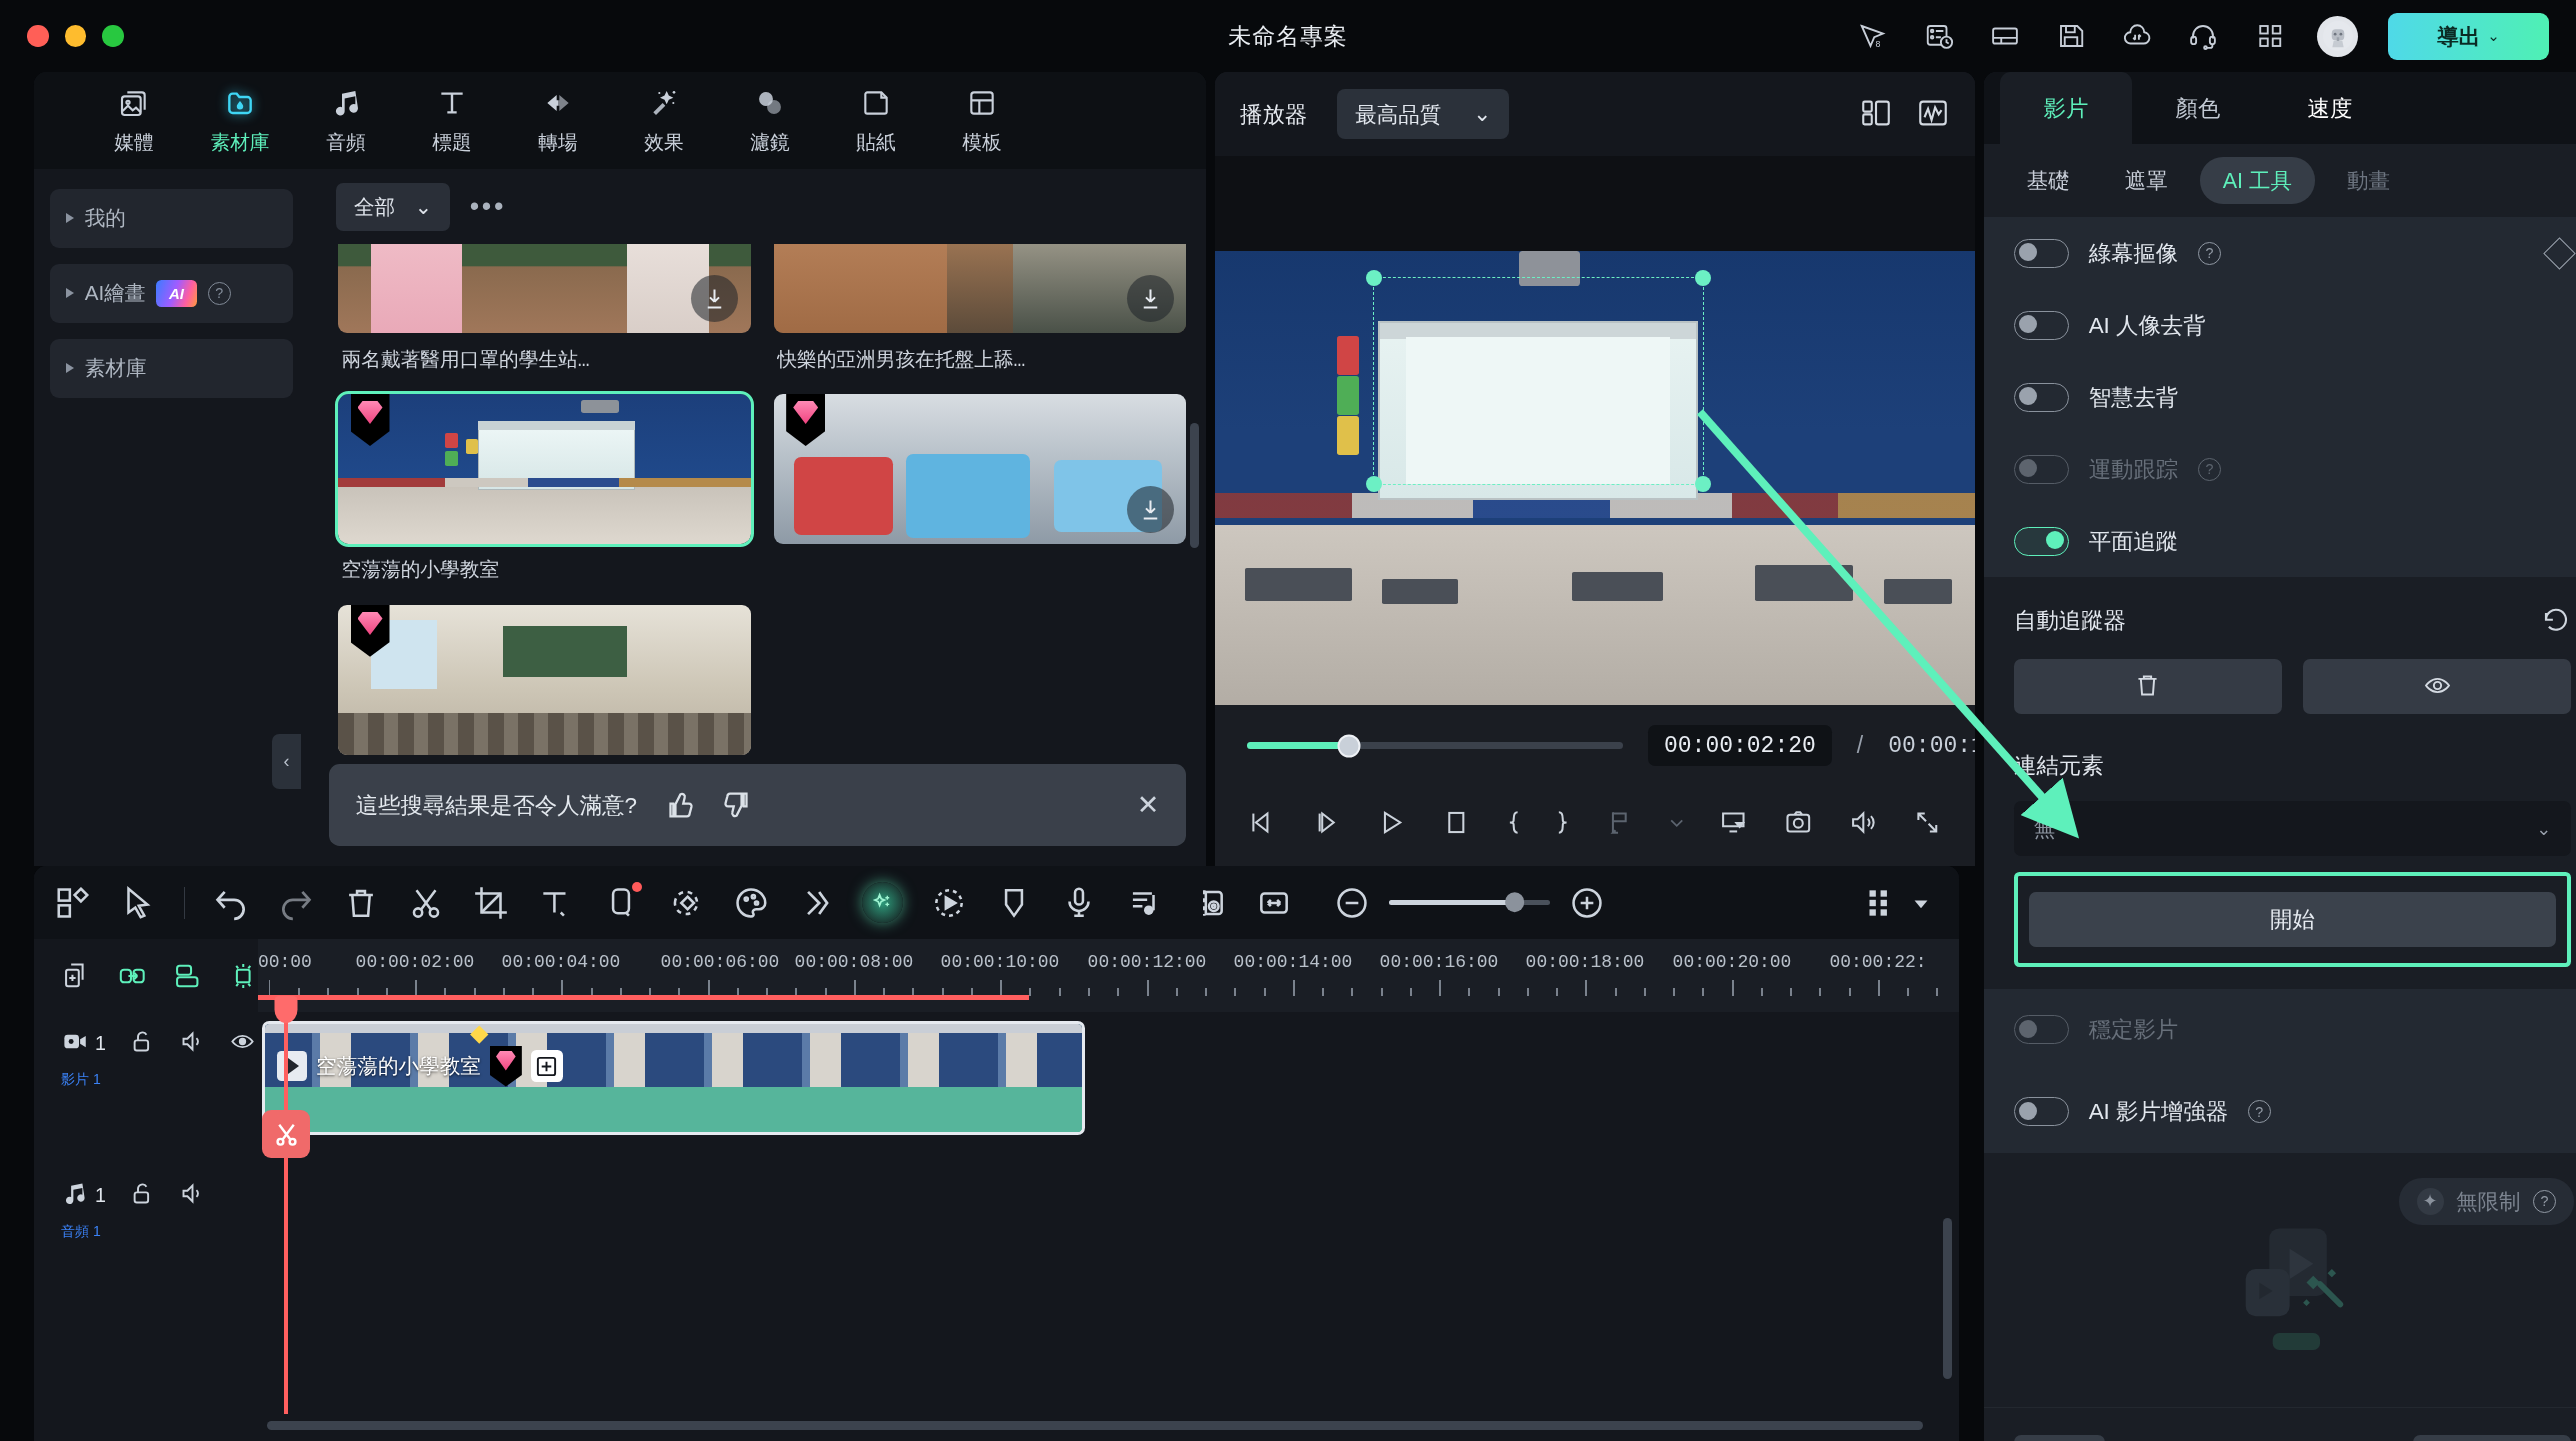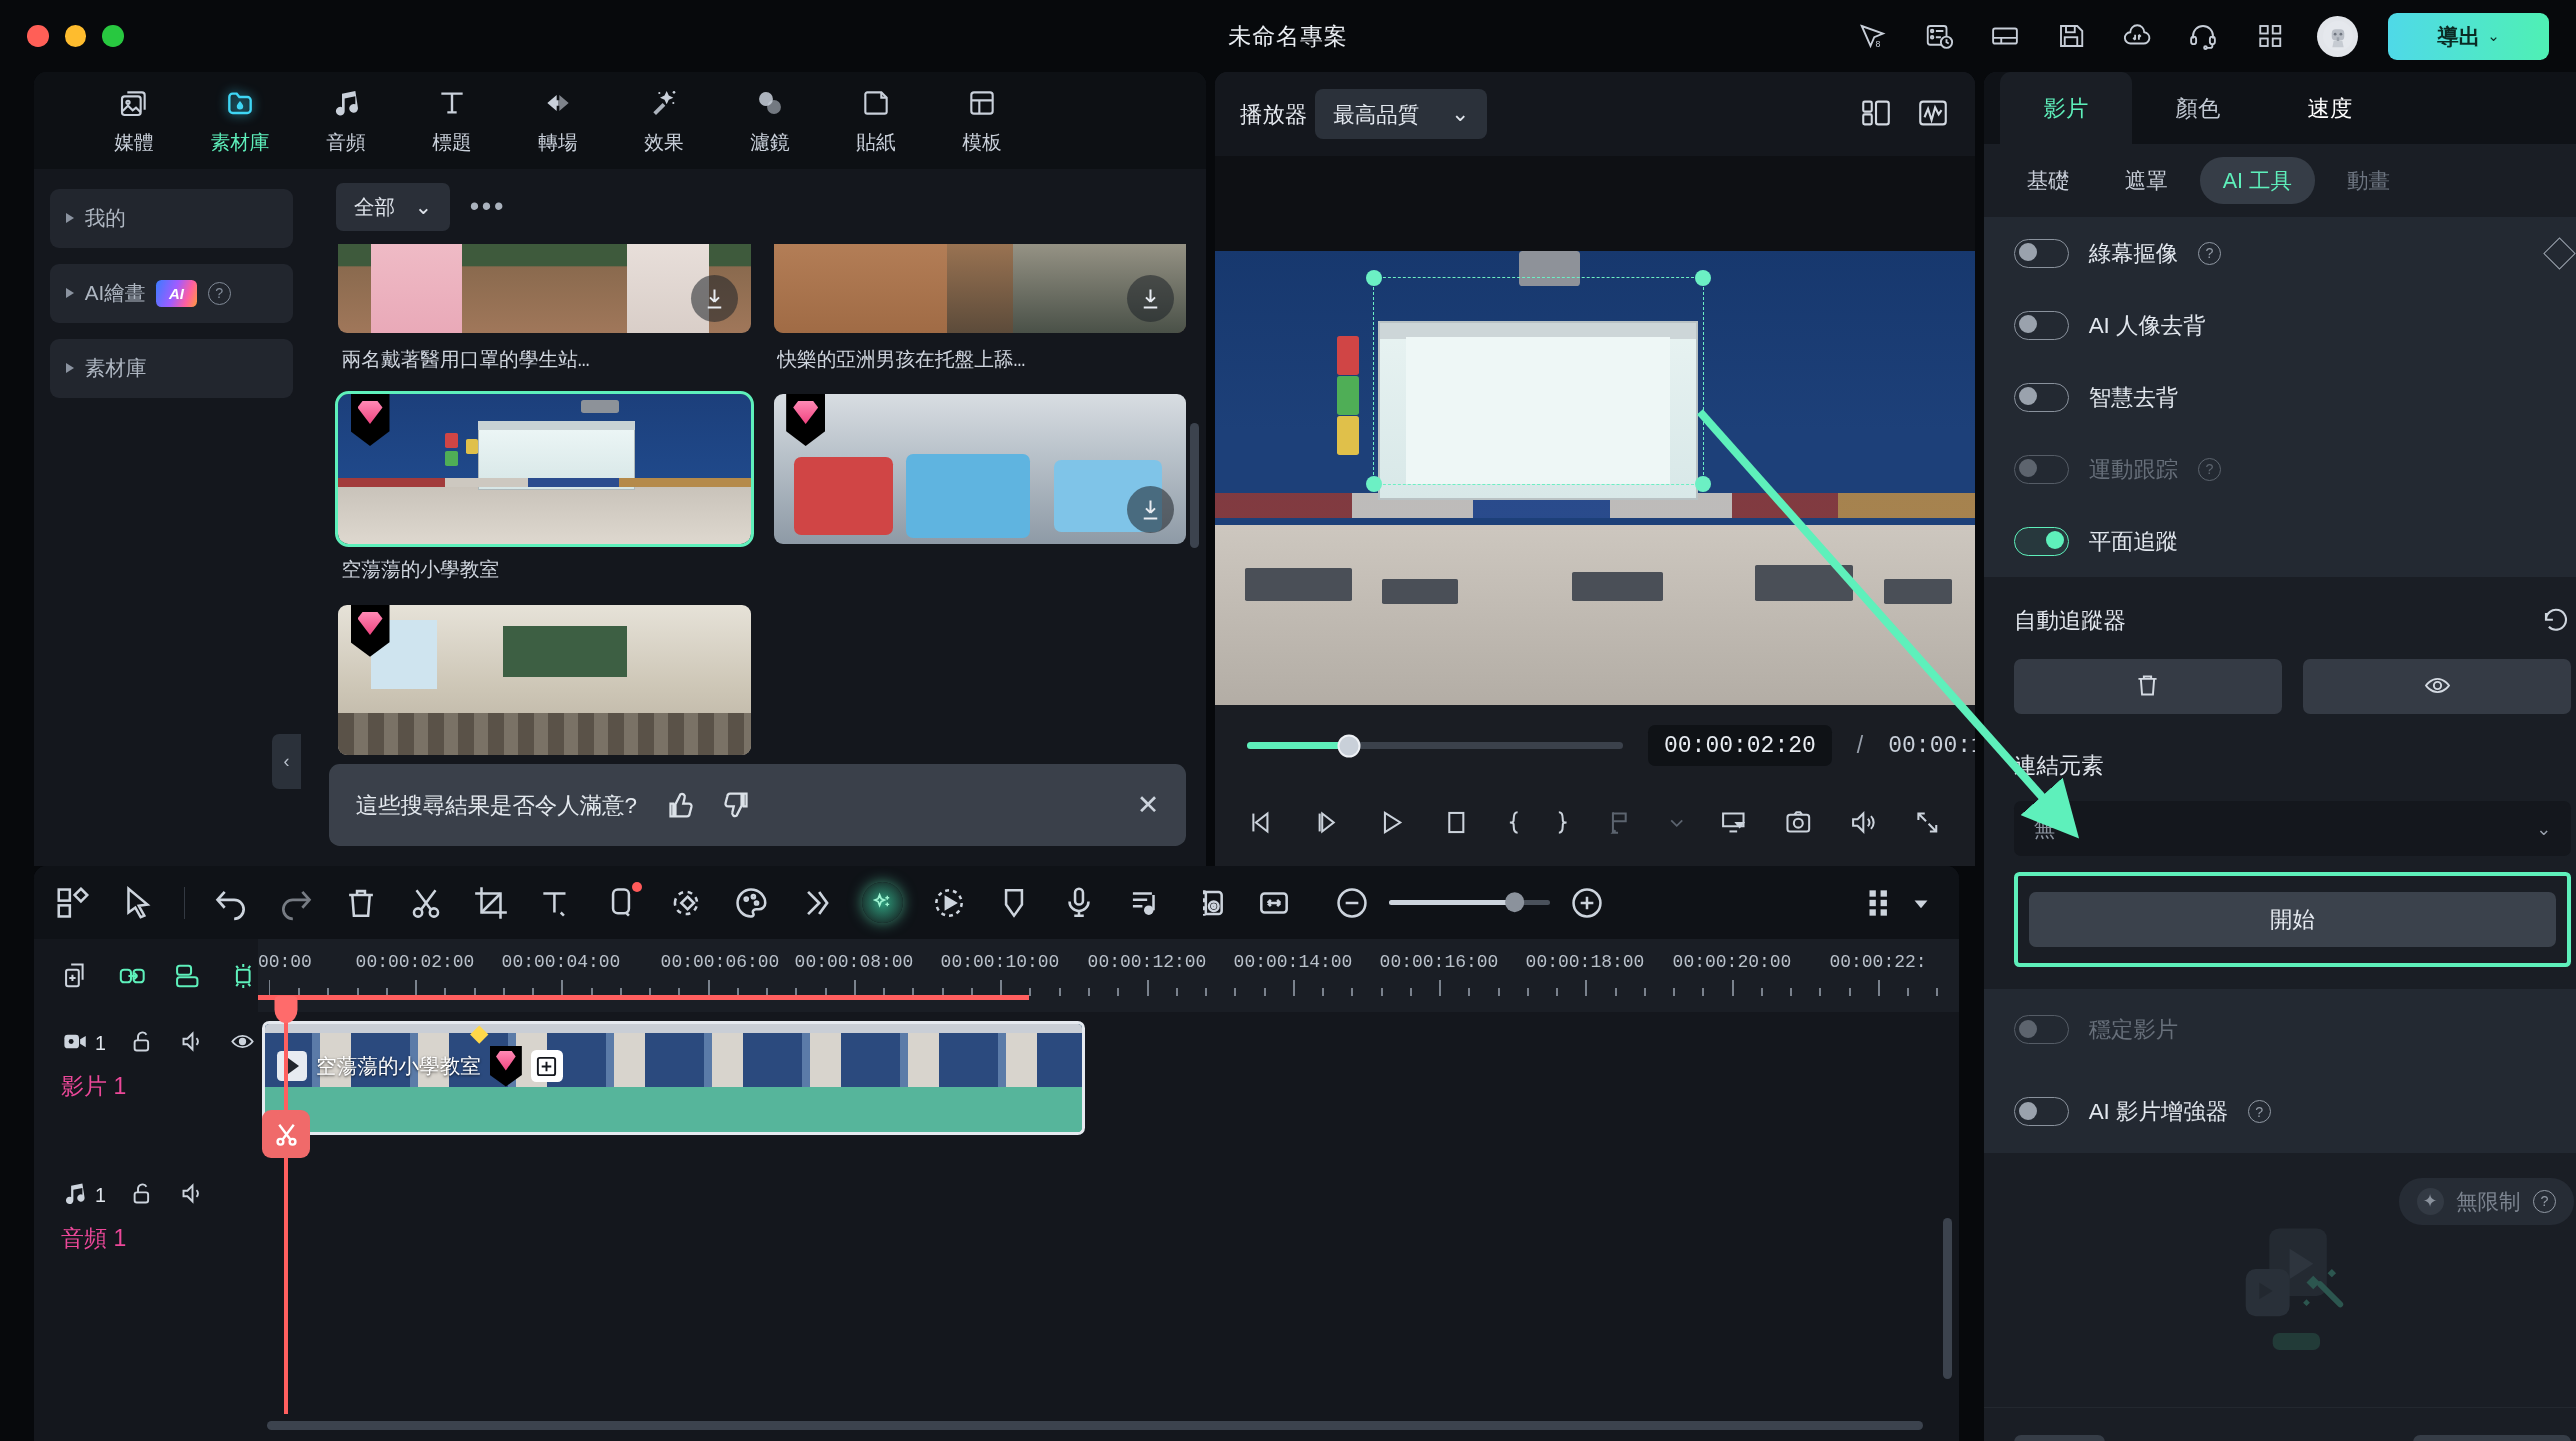--- a/index.html
+++ b/index.html
@@ -172,21 +172,21 @@
   .fb-ic svg { width:100%;height:100%; }
   .fb-x { margin-left:auto; font-size: 27px; color:#cdd4dd; cursor:pointer; }
 
   
   .player {
     width: 760px; flex: 0 0 760px;
     margin: 0 9px; background:#1a1d23;
     border-radius: 12.5px 12.5px 0 0;
     display:flex; flex-direction:column; height: 794px; overflow:hidden;
   }
-  .pl-head { height: 84px; flex:0 0 84px; display:flex; align-items:center; padding: 0 25px; gap: 8px; background:#14171d; }
+  .pl-head { height: 84px; flex:0 0 84px; display:flex; align-items:center; padding: 0 25px; gap: 30px; background:#14171d; }
   .pl-title { font-size: 22.4px; color:#e6eaf0; }
   .quality {
     height: 50px; border-radius: 8px; background:#2b313a;
     display:flex; align-items:center; gap: 32px; padding: 0 18px;
     font-size: 21.5px; color:#e2e7ee; cursor:pointer;
   }
   .pl-head-right { margin-left:auto; display:flex; gap: 23px; }
   .pl-head-right svg { width: 34px; height:34px; color:#d3d9e1; }
 
   .stage { flex:1 1 auto; background:#0e1014; position:relative; display:flex; align-items:center; justify-content:center; overflow:hidden; }
@@ -369,21 +369,21 @@
   .tick { position:absolute; bottom: 16px; width: 1.8px; background:#7a828d; }
   .tick.maj { height: 16px; } .tick.min { height: 8px; }
   .redline-h { position:absolute; left:0; height: 4.5px; background:#ff5f5f; bottom: 12.5px; }
 
   .tracks { flex:1 1 auto; position:relative; background:#14171d; display:flex; flex-direction:column; }
   .track { display:flex; }
   .trk-head { width: 224px; flex:0 0 224px; padding: 16px 0 0 27px; }
   .trk-icons { display:flex; align-items:center; gap: 23px; color:#cdd4dd; }
   .trk-icons svg { width: 27px;height:27px; }
   .trk-num { font-size: 19.7px; color:#e0e5ec; margin-left: -16px; }
-  .trk-name { font-size: 23px; color:#ec4899; margin-top: 12.5px; }
+  .trk-name { font-size: 14px; color:#3b82f6; margin-top: 12.5px; }
   .trk-area { flex:1 1 auto; position:relative; }
 
   .clip {
     position:absolute; left: 3.6px; top: 9px; width: 823px; height: 114px;
     border-radius: 7.2px; border: 3.6px solid #e6eaf0; overflow:hidden;
     background:#3fa98d;
   }
   .clip-film {
     position:absolute; left:0; right:0; top:0; height: 58%;
     background: repeating-linear-gradient(90deg,#2b4a7e 0px,#2b4a7e 47px,#5b7ba8 47px,#5b7ba8 55px,#d8d4cd 55px,#d8d4cd 86px,#2b4a7e 86px,#2b4a7e 98px);

